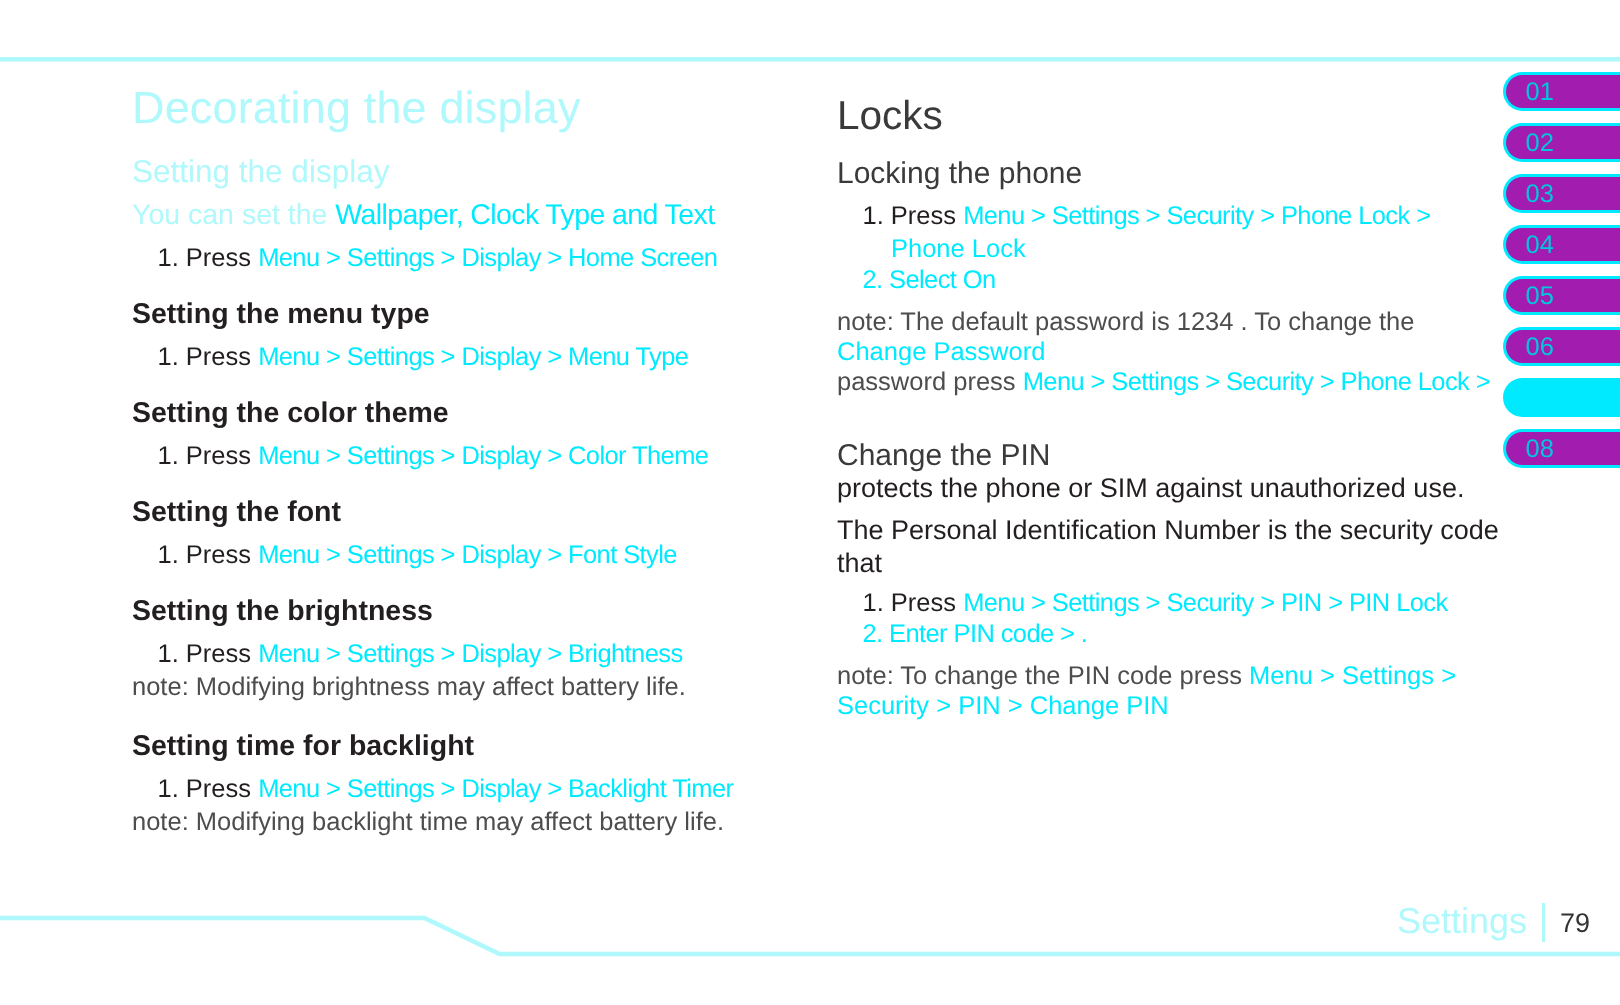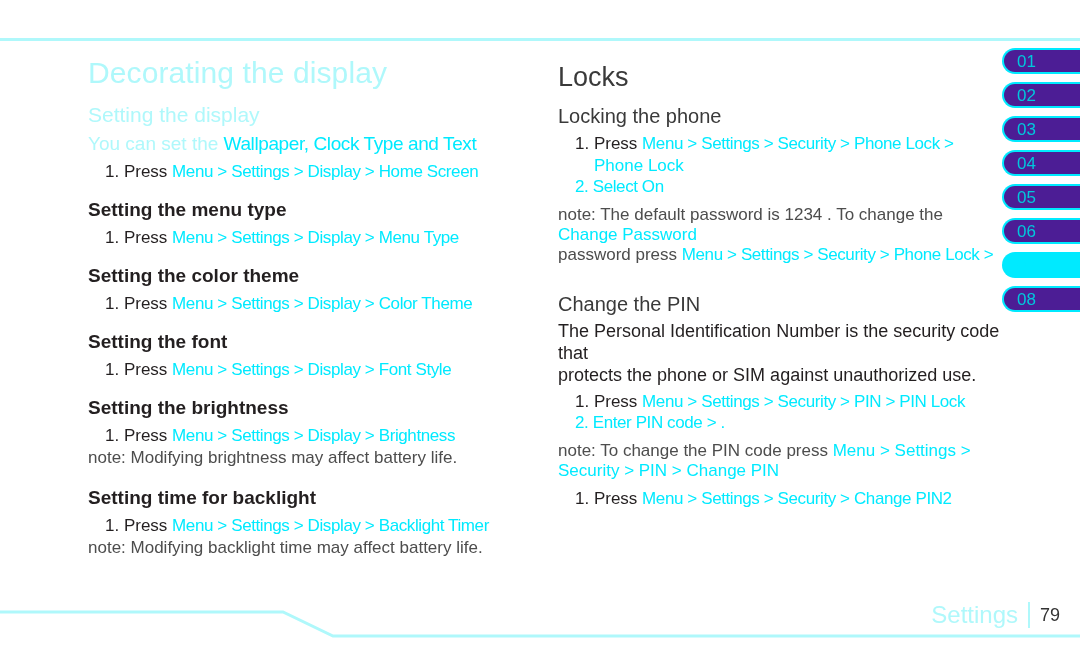--- a/index.html
+++ b/index.html
@@ -139,21 +139,21 @@
     width: 78px;
   }
   .tab {
     position: relative;
     height: 26px;
     margin-bottom: 8px;
     border: 2px solid #00eaff;
     border-right: none;
     border-radius: 13px 0 0 13px;
     box-sizing: border-box;
-    background: #4c1d95;
+    background: #a21caf;
     width: 78px;
   }
   .tab span {
     position: absolute;
     left: 13px;
     top: 50%;
     transform: translateY(-50%);
     font-size: 17px;
     color: #00c8dc;
     line-height: 1;
@@ -246,30 +246,29 @@
       <div class="step step-indent" style="margin-top:7px;"><span>1. Press </span><span class="path tight">Menu &gt; Settings &gt; Security &gt; Phone Lock &gt;</span></div>
       <div class="step step-indent2 cy" style="margin-top:2px;">Phone Lock</div>
       <div class="step step-indent cy tight" style="margin-top:2px;">2. Select On</div>
       <div class="note" style="margin-top:8px;">note:  The default password is  1234 . To change the</div>
       <div class="note"><span class="path">Change Password</span></div>
       <div class="note"><span>password press </span><span class="path tight">Menu &gt; Settings &gt; Security &gt; Phone Lock &gt;</span></div>
     </div>
 
     <div class="abs" style="top:256px;">
       <h3 class="sub">Change the PIN</h3>
+      <div class="para">protects the phone or SIM against unauthorized use.</div>
       <div class="para" style="margin-top:6px;">The Personal Identification Number is the security code that</div>
-      <div class="para">protects the phone or SIM against unauthorized use.</div>
       <div class="step step-indent" style="margin-top:5px;"><span>1. Press </span><span class="path tight">Menu &gt; Settings &gt; Security &gt; PIN &gt; PIN Lock</span></div>
       <div class="step step-indent cy tight" style="margin-top:2px;">2. Enter PIN code &gt; .</div>
       <div class="note" style="margin-top:8px;"><span>note:  To change the PIN code press </span><span class="path">Menu &gt; Settings &gt;</span></div>
       <div class="note"><span class="path">Security &gt; PIN &gt; Change PIN</span></div>
     </div>
 
     <div class="abs" style="top:444px;">
-      <div class="step step-indent" style="margin-top:7px;"><span>1. Press </span><span class="path tight">Menu &gt; Settings &gt; Security &gt; Change PIN2</span></div>
     </div>
 
   </div>
 </div>
 
 <div class="tabs" id="tab-strip">
     <div class="tab">
       <span>01</span>
     </div>
     <div class="tab">

